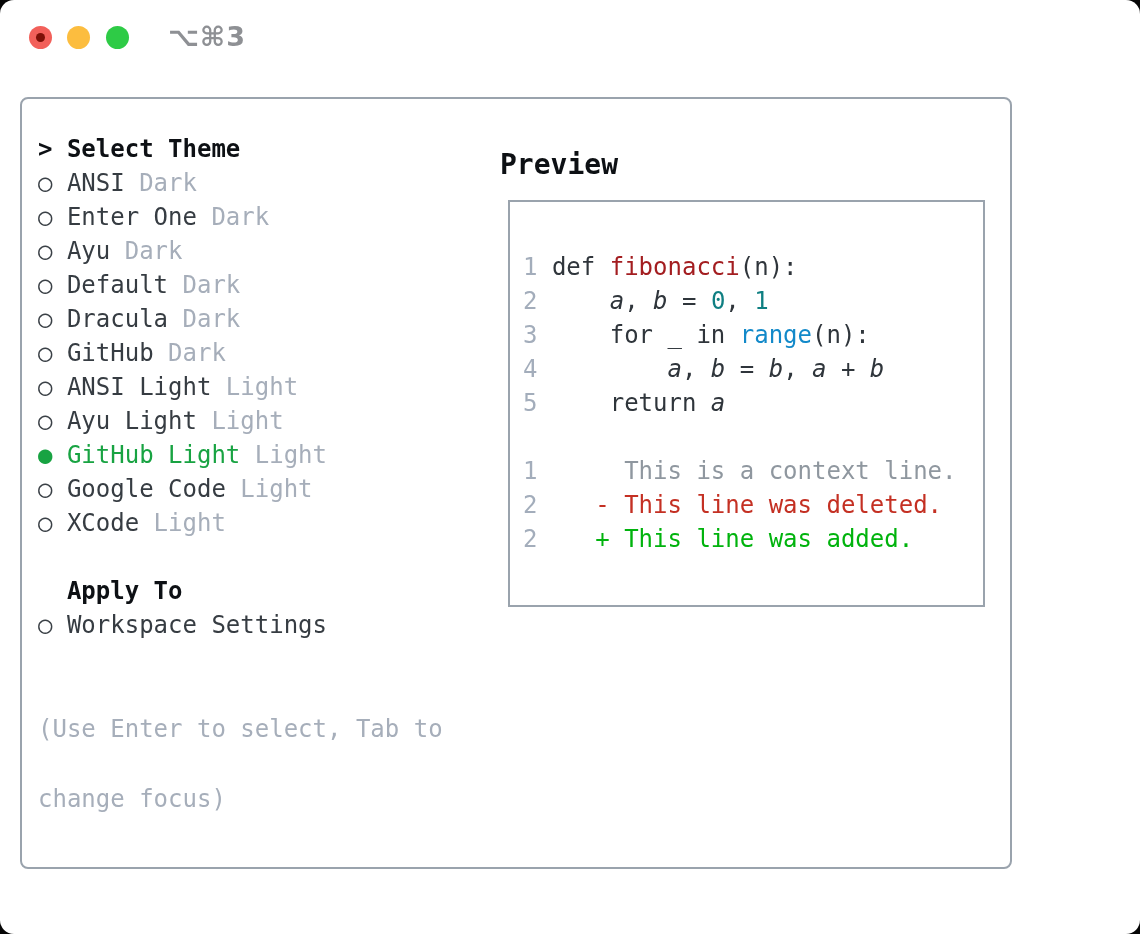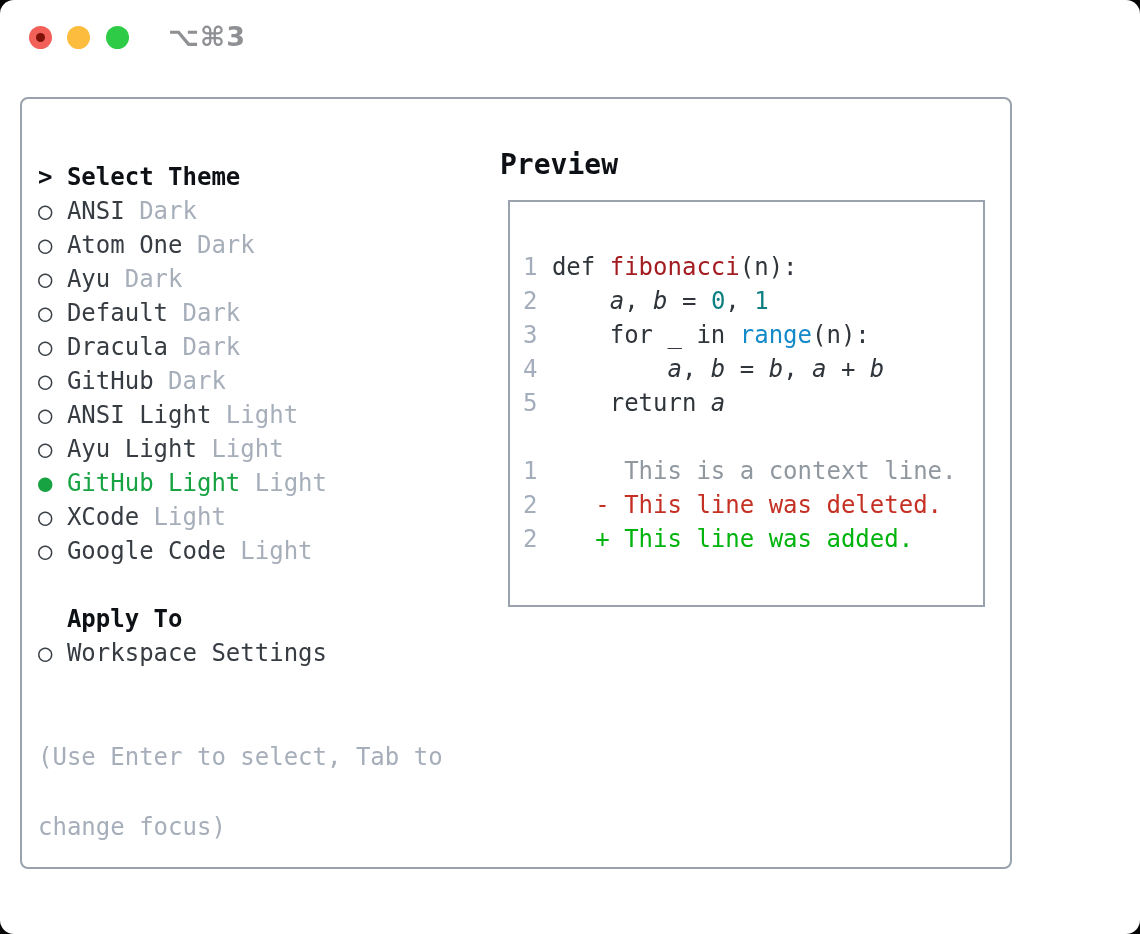--- a/index.html
+++ b/index.html
@@ -18,21 +18,21 @@
     position:absolute;left:168px;top:21px;
     font-family:"DejaVu Sans","Liberation Sans",sans-serif;
     font-size:27px;font-weight:600;color:#8e9094;letter-spacing:1px;
   }
   
   .panel{
     position:absolute;left:20px;top:97px;width:992px;height:772px;
     border:2px solid var(--border-gray);border-radius:8px;box-sizing:border-box;
   }
   
-  .left-col{position:absolute;left:38px;top:160px;font-size:24px;line-height:34px;color:var(--text-dark);}
+  .left-col{position:absolute;left:38px;top:132px;font-size:24px;line-height:34px;color:var(--text-dark);}
   .line{white-space:pre;height:34px;}
   .sec-title{font-weight:bold;color:#0d1014;}
   .cursor{font-weight:bold;color:#0d1014;}
   .bullet{color:#3a4046;}
   .bullet.sel{color:var(--accent-green);}
   .tname{color:#363c42;}
   .tname.sel-text{color:var(--accent-green);}
   .variant{color:var(--muted-gray);}
   .hint{color:var(--muted-gray);margin-top:36px;}
   
@@ -64,30 +64,30 @@
   <div class="light yellow"></div>
   <div class="light green"></div>
   <div class="win-title">⌥⌘3</div>
 
   <div class="panel"></div>
 
   <div class="left-col">
     <div class="line"><span class="cursor">&gt;</span><span> </span><span class="sec-title">Select Theme</span></div>
     <div id="theme-list">
         <div class="line theme-row"><span class="bullet">○</span><span> </span><span class="tname">ANSI</span><span> </span><span class="variant">Dark</span></div>
-        <div class="line theme-row"><span class="bullet">○</span><span> </span><span class="tname">Atom One</span><span> </span><span class="variant">Dark</span></div>
+        <div class="line theme-row"><span class="bullet">○</span><span> </span><span class="tname">Enter One</span><span> </span><span class="variant">Dark</span></div>
         <div class="line theme-row"><span class="bullet">○</span><span> </span><span class="tname">Ayu</span><span> </span><span class="variant">Dark</span></div>
         <div class="line theme-row"><span class="bullet">○</span><span> </span><span class="tname">Default</span><span> </span><span class="variant">Dark</span></div>
         <div class="line theme-row"><span class="bullet">○</span><span> </span><span class="tname">Dracula</span><span> </span><span class="variant">Dark</span></div>
         <div class="line theme-row"><span class="bullet">○</span><span> </span><span class="tname">GitHub</span><span> </span><span class="variant">Dark</span></div>
         <div class="line theme-row"><span class="bullet">○</span><span> </span><span class="tname">ANSI Light</span><span> </span><span class="variant">Light</span></div>
         <div class="line theme-row"><span class="bullet">○</span><span> </span><span class="tname">Ayu Light</span><span> </span><span class="variant">Light</span></div>
         <div class="line theme-row"><span class="bullet sel">●</span><span> </span><span class="tname sel-text">GitHub Light</span><span> </span><span class="variant">Light</span></div>
+        <div class="line theme-row"><span class="bullet">○</span><span> </span><span class="tname">Google Code</span><span> </span><span class="variant">Light</span></div>
         <div class="line theme-row"><span class="bullet">○</span><span> </span><span class="tname">XCode</span><span> </span><span class="variant">Light</span></div>
-        <div class="line theme-row"><span class="bullet">○</span><span> </span><span class="tname">Google Code</span><span> </span><span class="variant">Light</span></div>
       </div>
     <div class="line blank"></div>
     <div class="line"><span>  </span><span class="sec-title">Apply To</span></div>
     <div id="apply-list">
         <div class="line apply-row"><span class="bullet">○</span><span> </span><span class="tname">Workspace Settings</span></div>
       </div>
     <div class="line blank"></div>
     <div class="line hint">(Use Enter to select, Tab to</div>
     <div class="line hint">change focus)</div>
   </div>

